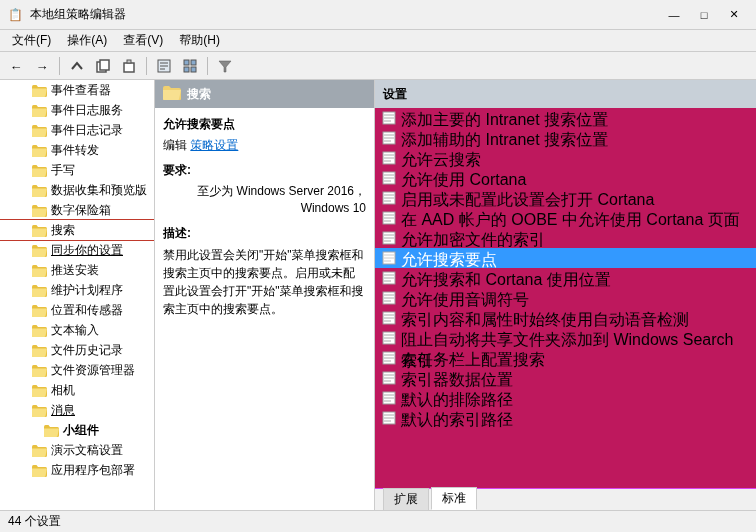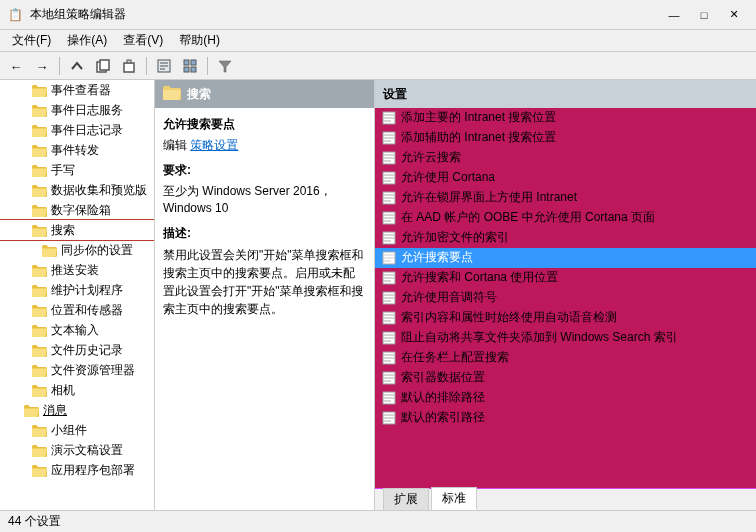--- a/index.html
+++ b/index.html
@@ -178,20 +178,21 @@
     .req-label {
       font-size: 12px;
       font-weight: bold;
       margin-top: 8px;
       margin-bottom: 4px;
     }
     .req-text {
       font-size: 12px;
       color: #000;
       line-height: 1.4;
+      text-align: right;
     }
     .desc-label {
       font-size: 12px;
       font-weight: bold;
       margin-top: 8px;
       margin-bottom: 4px;
     }
     .desc-text {
       font-size: 12px;
       color: #000;
@@ -215,25 +216,25 @@
     .right-header-text {
       font-size: 12px;
       font-weight: bold;
     }
     .settings-list {
       flex: 1;
       overflow-y: auto;
     }
     .settings-item {
       display: flex;
-      align-items: flex-end;
+      align-items: flex-start;
       padding: 2px 6px;
       height: 20px;
       cursor: pointer;
-      font-size: 12px;
+      font-size: 16px;
       border-bottom: none;
     }
     .settings-item.active {
       background: #3399ff;
       color: white;
     }
     .settings-item .item-icon {
       width: 16px;
       height: 16px;
       margin-right: 4px;
@@ -428,21 +429,21 @@
       <div class="tree-item selected" style="padding-left: 20px;">
         <span class="tree-arrow"></span>
         <span class="tree-folder-icon">
           <svg class="folder-svg" viewBox="0 0 15 13">
             <path d="M0 3 Q0 1 1.5 1 L4.5 1 L6 3 L13.5 3 Q15 3 15 4.5 L15 11.5 Q15 13 13.5 13 L1.5 13 Q0 13 0 11.5 Z" fill="#e8c040"></path>
             <path d="M0 4.5 L15 4.5 L13.5 12 Q13.5 13 12 13 L1.5 13 Q0 13 0 11.5 Z" fill="#f8e080"></path>
           </svg>
         </span>
         <span>搜索</span>
       </div>
-      <div class="tree-item" style="padding-left: 30px;">
+      <div class="tree-item" style="padding-left: 20px; text-decoration: underline;">
         <span class="tree-arrow"></span>
         <span class="tree-folder-icon">
           <svg class="folder-svg" viewBox="0 0 15 13">
             <path d="M0 3 Q0 1 1.5 1 L4.5 1 L6 3 L13.5 3 Q15 3 15 4.5 L15 11.5 Q15 13 13.5 13 L1.5 13 Q0 13 0 11.5 Z" fill="#e8c040"></path>
             <path d="M0 4.5 L15 4.5 L13.5 12 Q13.5 13 12 13 L1.5 13 Q0 13 0 11.5 Z" fill="#f8e080"></path>
           </svg>
         </span>
         <span>同步你的设置</span>
       </div>
       <div class="tree-item" style="padding-left: 20px;">
@@ -508,31 +509,31 @@
       <div class="tree-item" style="padding-left: 20px;">
         <span class="tree-arrow"></span>
         <span class="tree-folder-icon">
           <svg class="folder-svg" viewBox="0 0 15 13">
             <path d="M0 3 Q0 1 1.5 1 L4.5 1 L6 3 L13.5 3 Q15 3 15 4.5 L15 11.5 Q15 13 13.5 13 L1.5 13 Q0 13 0 11.5 Z" fill="#e8c040"></path>
             <path d="M0 4.5 L15 4.5 L13.5 12 Q13.5 13 12 13 L1.5 13 Q0 13 0 11.5 Z" fill="#f8e080"></path>
           </svg>
         </span>
         <span>相机</span>
       </div>
-      <div class="tree-item" style="padding-left: 12px; text-decoration: underline;">
+      <div class="tree-item" style="padding-left: 20px; text-decoration: underline;">
         <span class="tree-arrow"></span>
         <span class="tree-folder-icon">
           <svg class="folder-svg" viewBox="0 0 15 13">
             <path d="M0 3 Q0 1 1.5 1 L4.5 1 L6 3 L13.5 3 Q15 3 15 4.5 L15 11.5 Q15 13 13.5 13 L1.5 13 Q0 13 0 11.5 Z" fill="#e8c040"></path>
             <path d="M0 4.5 L15 4.5 L13.5 12 Q13.5 13 12 13 L1.5 13 Q0 13 0 11.5 Z" fill="#f8e080"></path>
           </svg>
         </span>
         <span>消息</span>
       </div>
-      <div class="tree-item" style="padding-left: 20px;">
+      <div class="tree-item" style="padding-left: 32px; font-weight: bold;">
         <span class="tree-arrow"></span>
         <span class="tree-folder-icon">
           <svg class="folder-svg" viewBox="0 0 15 13">
             <path d="M0 3 Q0 1 1.5 1 L4.5 1 L6 3 L13.5 3 Q15 3 15 4.5 L15 11.5 Q15 13 13.5 13 L1.5 13 Q0 13 0 11.5 Z" fill="#e8c040"></path>
             <path d="M0 4.5 L15 4.5 L13.5 12 Q13.5 13 12 13 L1.5 13 Q0 13 0 11.5 Z" fill="#f8e080"></path>
           </svg>
         </span>
         <span>小组件</span>
       </div>
       <div class="tree-item" style="padding-left: 20px;">
@@ -634,21 +635,21 @@
         </div>
         <div class="settings-item">
           <span class="item-icon">
             <svg width="14" height="14" viewBox="0 0 14 14">
       <rect x="1" y="1" width="12" height="12" fill="white" stroke="#999" stroke-width="1"></rect>
       <line x1="2" y1="4" x2="12" y2="4" stroke="#aaa" stroke-width="1"></line>
       <line x1="2" y1="7" x2="12" y2="7" stroke="#aaa" stroke-width="1"></line>
       <line x1="2" y1="10" x2="9" y2="10" stroke="#aaa" stroke-width="1"></line>
     </svg>
           </span>
-          <span>允许在锁屏界面上方使用 Intranet</span>
+          <span>启用或未配置此设置会打开 Cortana</span>
         </div>
         <div class="settings-item">
           <span class="item-icon">
             <svg width="14" height="14" viewBox="0 0 14 14">
       <rect x="1" y="1" width="12" height="12" fill="white" stroke="#999" stroke-width="1"></rect>
       <line x1="2" y1="4" x2="12" y2="4" stroke="#aaa" stroke-width="1"></line>
       <line x1="2" y1="7" x2="12" y2="7" stroke="#aaa" stroke-width="1"></line>
       <line x1="2" y1="10" x2="9" y2="10" stroke="#aaa" stroke-width="1"></line>
     </svg>
           </span>

